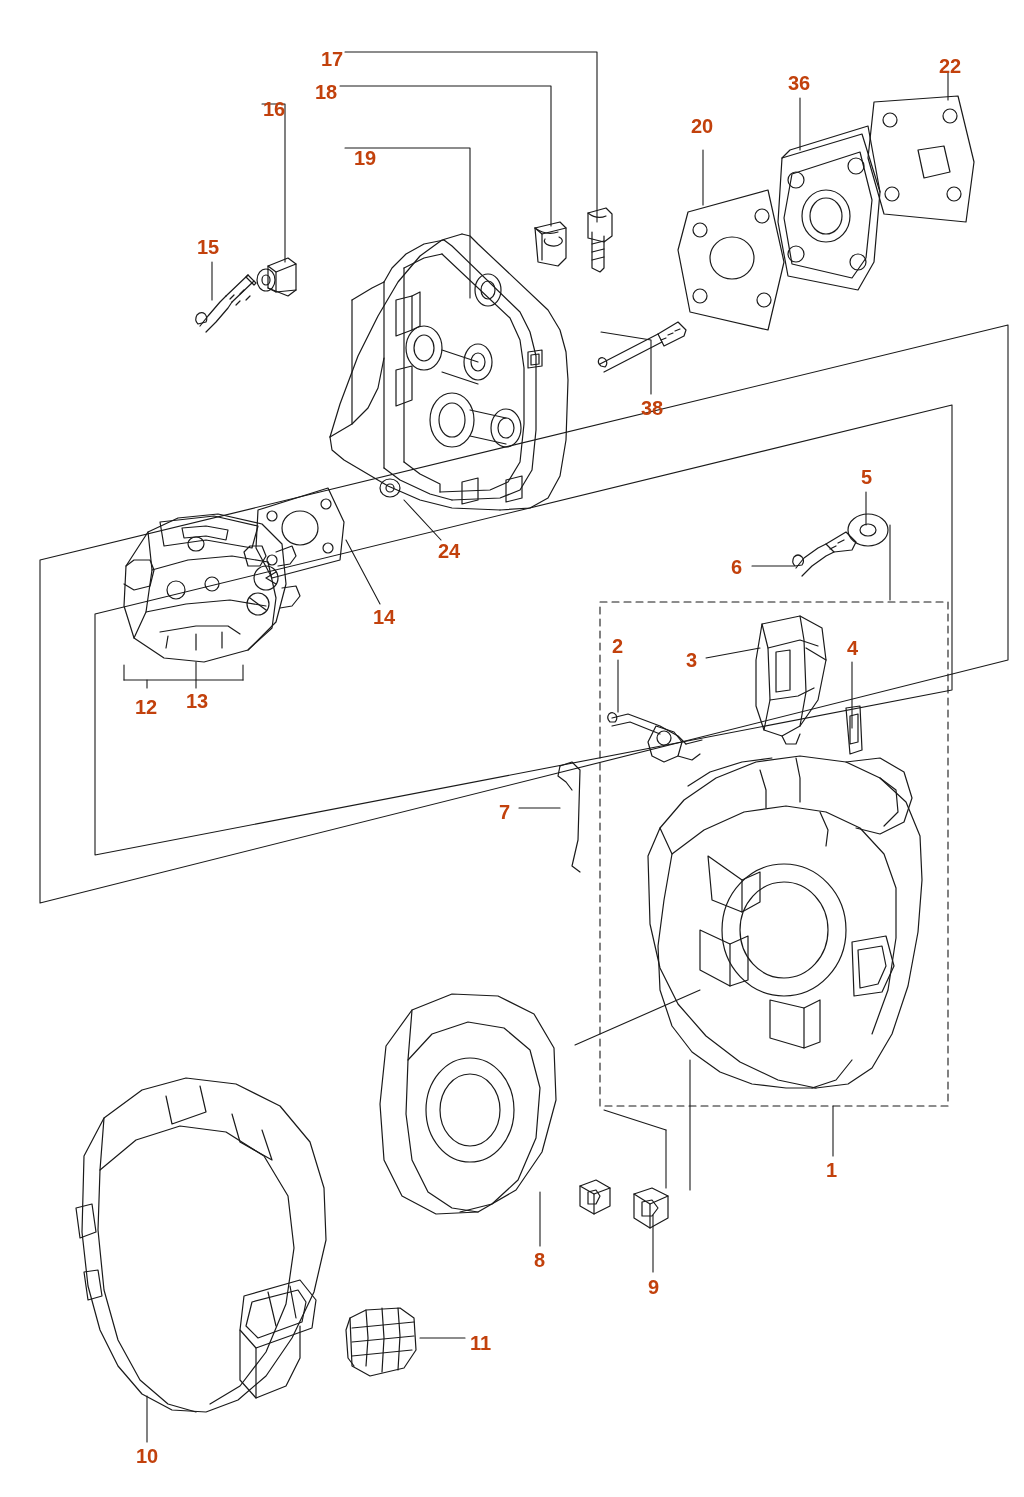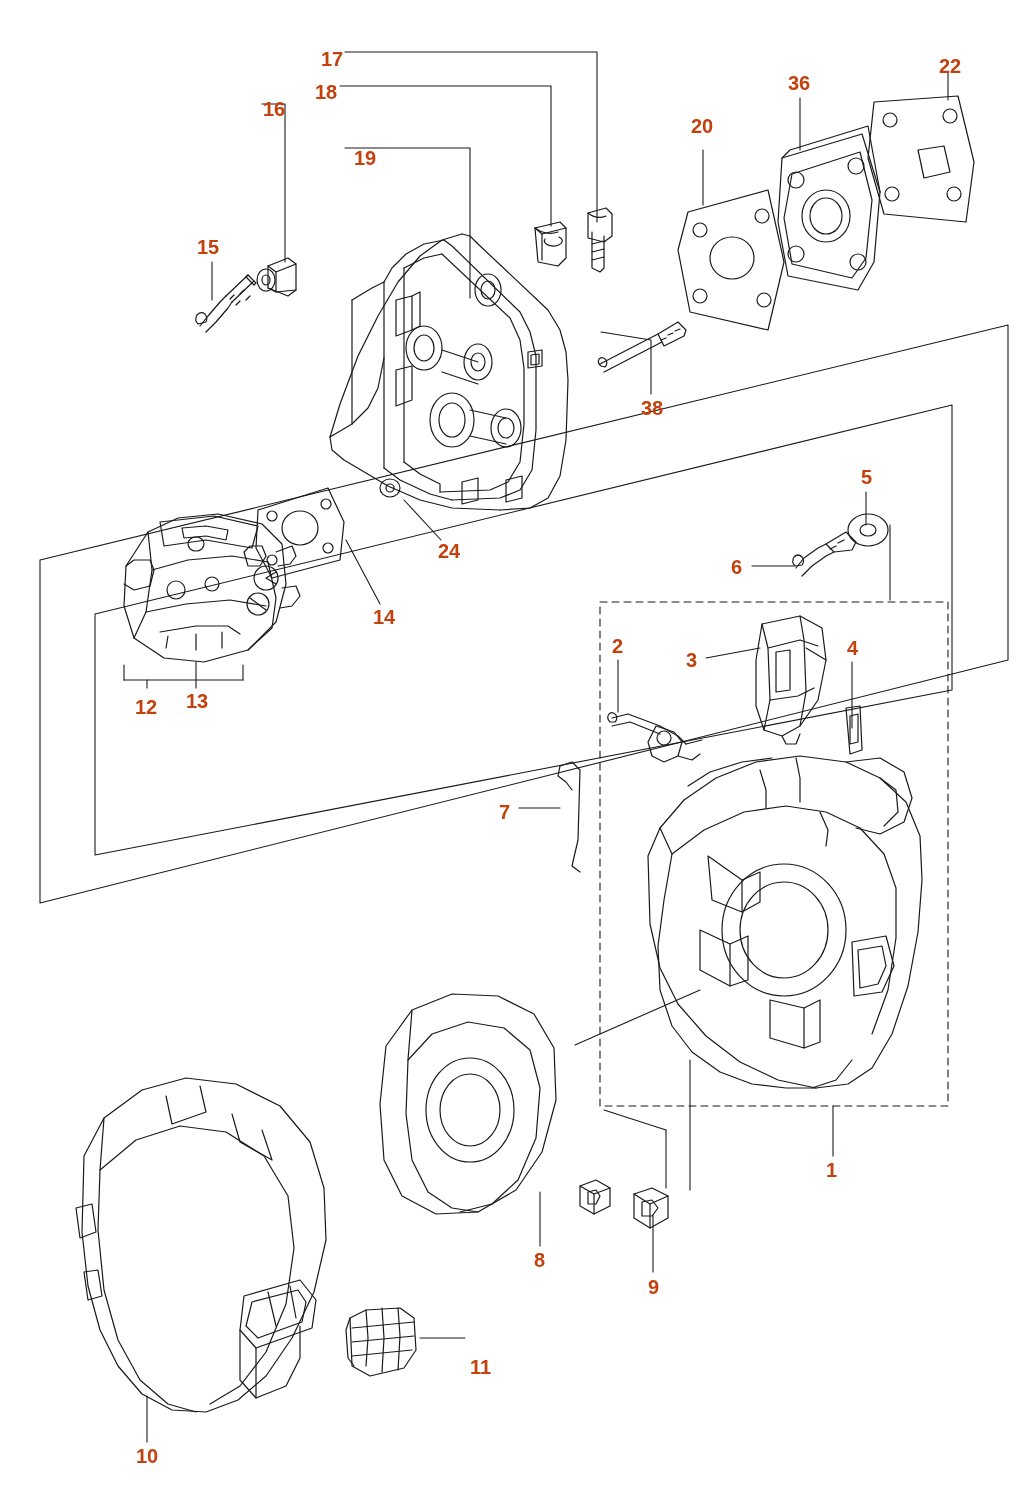--- a/index.html
+++ b/index.html
@@ -396,21 +396,21 @@
   <div class="callout" style="left:826px; top:1160px;">1</div>
   <div class="callout" style="left:612px; top:636px;">2</div>
   <div class="callout" style="left:686px; top:650px;">3</div>
   <div class="callout" style="left:847px; top:638px;">4</div>
   <div class="callout" style="left:861px; top:467px;">5</div>
   <div class="callout" style="left:731px; top:557px;">6</div>
   <div class="callout" style="left:499px; top:802px;">7</div>
   <div class="callout" style="left:534px; top:1250px;">8</div>
   <div class="callout" style="left:648px; top:1277px;">9</div>
   <div class="callout" style="left:136px; top:1446px;">10</div>
-  <div class="callout" style="left:470px; top:1333px;margin-top:24px;">11</div>
+  <div class="callout" style="left:470px; top:1333px;">11</div>
   <div class="callout" style="left:135px; top:697px;">12</div>
   <div class="callout" style="left:186px; top:691px;">13</div>
   <div class="callout" style="left:373px; top:607px;">14</div>
   <div class="callout" style="left:197px; top:237px;">15</div>
   <div class="callout" style="left:231px; top:99px;margin-left:32px;">16</div>
   <div class="callout" style="left:321px; top:49px;">17</div>
   <div class="callout" style="left:315px; top:82px;text-align:center;">18</div>
   <div class="callout" style="left:318px; top:148px;margin-left:36px;">19</div>
   <div class="callout" style="left:691px; top:116px;">20</div>
   <div class="callout" style="left:788px; top:73px;">36</div>

